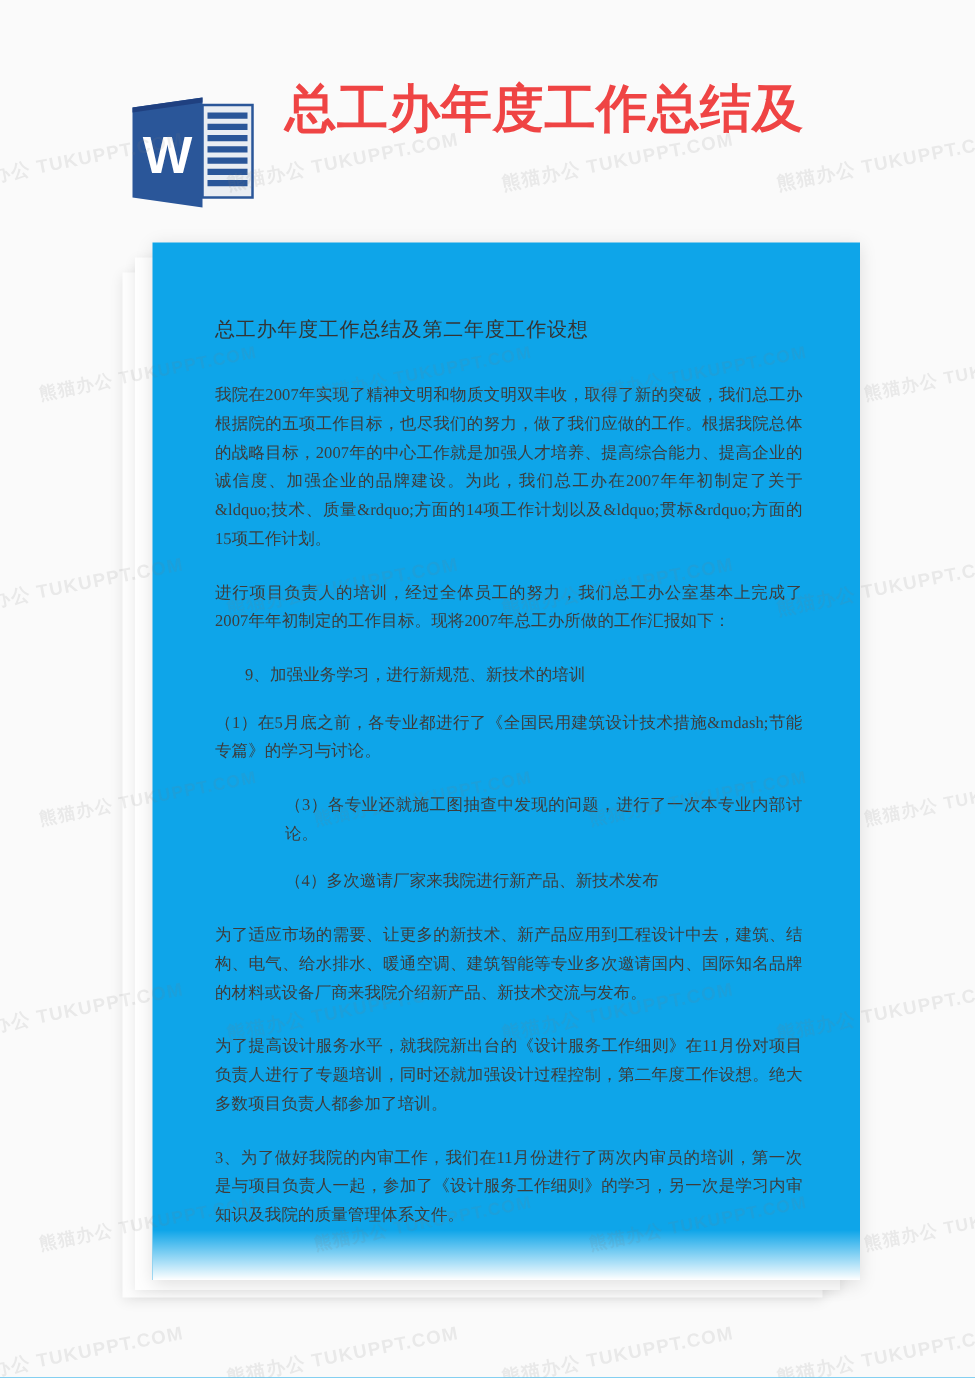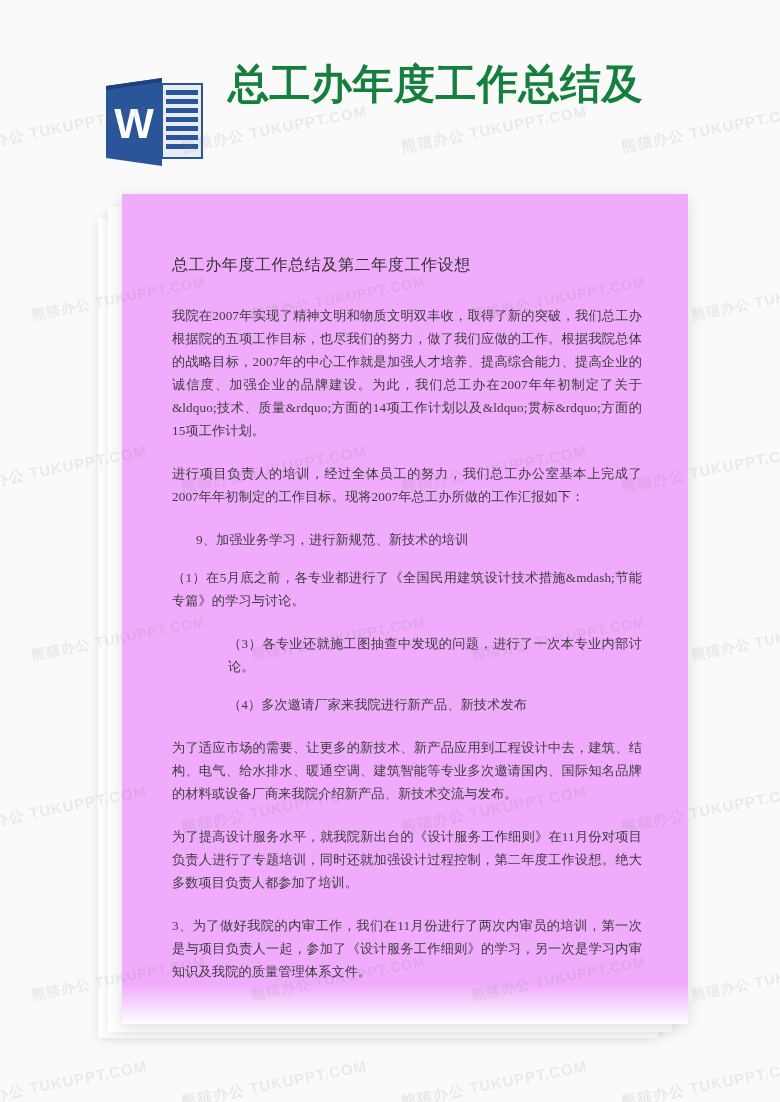--- a/index.html
+++ b/index.html
@@ -49,22 +49,22 @@
     width: 108px;
     height: 104px;
   }
   .word-icon svg { display: block; }
 
   .doc-title {
     position: absolute;
     left: 228px;
     top: 62px;
     width: 500px;
-    color: #15803d;
-    font-family: Liberation Mono, monospace;
+    color: #ef4444;
+    font-family: Liberation Serif, serif;
     font-weight: bold;
     font-size: 41px;
     line-height: 50px;
     letter-spacing: 0.5px;
   }
 
   
   .page-stack {
     position: absolute;
     left: 0;
@@ -90,21 +90,21 @@
     height: 826px;
     background: #fefefe;
     box-shadow: 0 2px 9px rgba(0,0,0,0.09);
   }
   .page-front {
     position: absolute;
     left: 122px;
     top: 8px;
     width: 566px;
     height: 830px;
-    background: #f0abfc;
+    background: #0ea5e9;
     box-shadow: 0 3px 14px rgba(0,0,0,0.13);
     overflow: hidden;
   }
 
   
   .doc-body {
     position: absolute;
     left: 50px;
     top: 58px;
     width: 470px;

